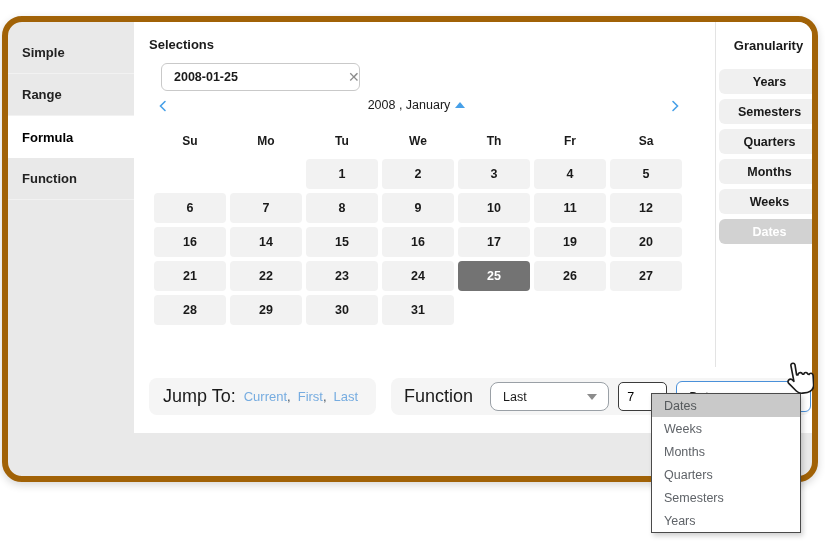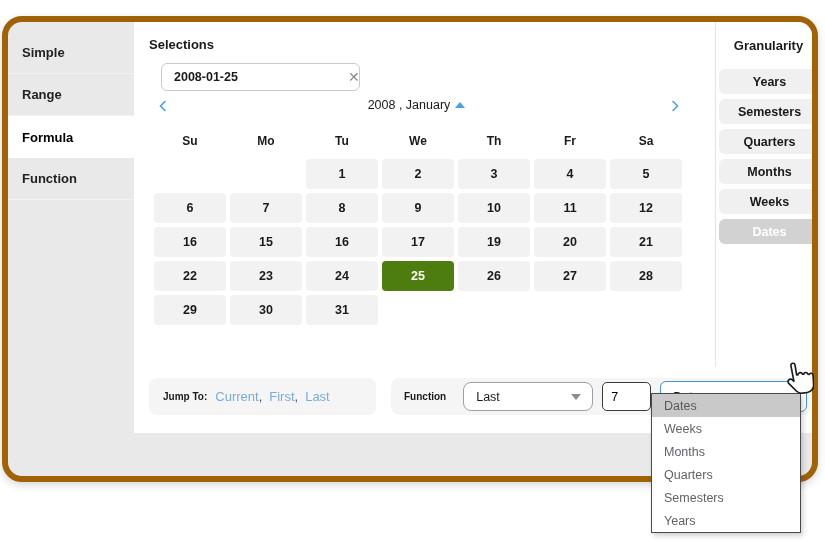--- a/index.html
+++ b/index.html
@@ -44,37 +44,37 @@
   
   .dow-row { position:absolute; left:146px; top:112px; display:grid;
              grid-template-columns:repeat(7,72px); column-gap:4px; }
   .dow { text-align:center; font-size:12px; font-weight:700; }
   .days { position:absolute; left:146px; top:137px; display:grid;
           grid-template-columns:repeat(7,72px); gap:4px; }
   .day { height:30px; border-radius:4px; background:#f2f2f2; display:flex;
          align-items:center; justify-content:center; font-size:12.5px; font-weight:600;
          cursor:pointer; }
   .day.empty { background:transparent; cursor:default; }
-  .day.selected { background:#4d7c0f; color:#fff; }
+  .day.selected { background:#737373; color:#fff; }
 
   
   .gran-divider { position:absolute; left:707px; top:0; width:1px; height:345px; background:#e3e3e3; }
   .gran-title { position:absolute; left:709px; top:16px; width:103px; text-align:center;
                 font-size:13px; font-weight:700; }
   .gran-btn { position:absolute; left:711px; width:101px; height:25px; border-radius:6px;
               background:#f0f0f0; display:flex; align-items:center; justify-content:center;
               font-size:12.5px; font-weight:700; cursor:pointer; }
   .gran-btn.selected { background:#d2d2d2; color:#fff; }
 
   
   .panel { position:absolute; top:356px; height:37px; background:#f5f5f5; border-radius:8px;
            display:flex; align-items:center; }
   .jump-panel { left:141px; width:227px; padding-left:14px; }
   .func-panel { left:383px; width:420px; padding-left:13px; }
-  .bold-label { font-size:10px; font-weight:700; }
+  .bold-label { font-size:18px; font-weight:400; }
   .jump-links { display:flex; align-items:flex-end; margin-left:8px; font-size:13px; }
   .jump-link { color:#76ace0; cursor:pointer; }
   .jump-sep { color:#4a5560; margin-right:7px; }
 
   .dd { position:relative; background:#fff; border:1px solid #9aa0a6; border-radius:8px;
         height:29px; display:flex; align-items:center; font-size:12.5px; cursor:pointer; }
   .dd-last { width:130px; margin-left:17px; padding-left:12px; }
   .dd-value { flex:1; }
   .tri-down { width:0; height:0; margin-right:11px;
               border-left:5px solid transparent; border-right:5px solid transparent;
@@ -144,20 +144,21 @@
     <div class="day">4</div>
     <div class="day">5</div>
     <div class="day">6</div>
     <div class="day">7</div>
     <div class="day">8</div>
     <div class="day">9</div>
     <div class="day">10</div>
     <div class="day">11</div>
     <div class="day">12</div>
     <div class="day">16</div>
+    <div class="day">14</div>
     <div class="day">15</div>
     <div class="day">16</div>
     <div class="day">17</div>
     <div class="day">19</div>
     <div class="day">20</div>
     <div class="day">21</div>
     <div class="day">22</div>
     <div class="day">23</div>
     <div class="day">24</div>
     <div class="day selected">25</div>

